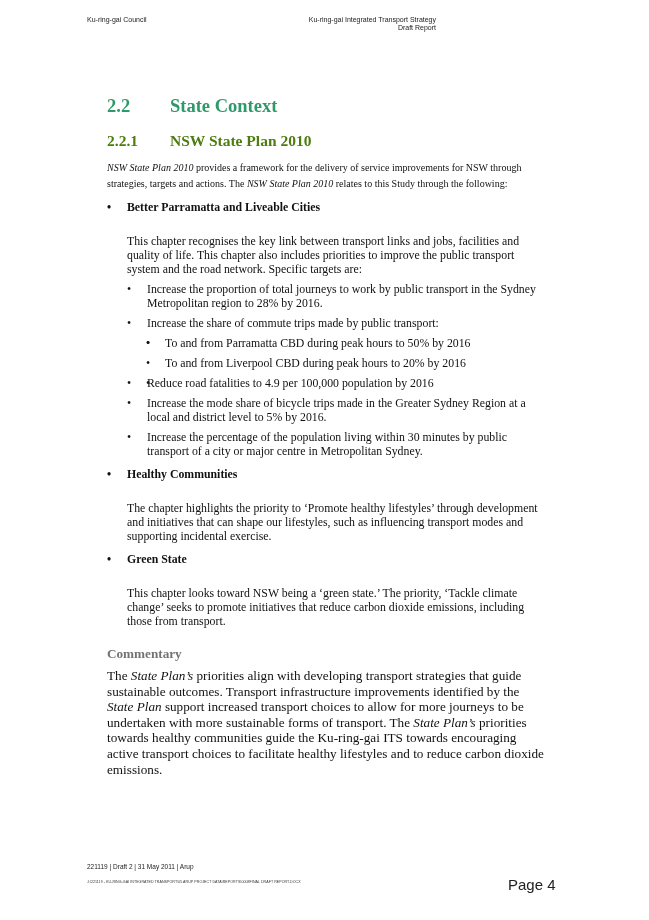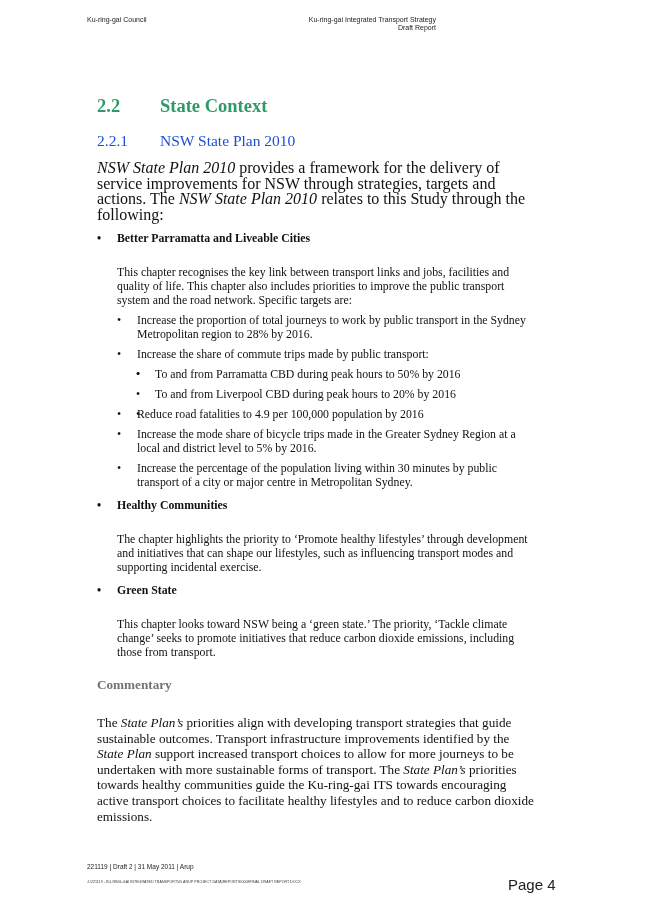--- a/index.html
+++ b/index.html
@@ -1,36 +1,36 @@
 <!DOCTYPE html>
 <html><head>
 <meta charset="utf-8">
 <style>
   html, body { margin: 0; padding: 0; background: #ffffff; }
   body { width: 649px; height: 920px; position: relative; overflow: hidden; color: #111; }
   .page { position: absolute; left: 0; top: 0; width: 649px; height: 920px; }
   .hdr-left { position: absolute; left: 87px; top: 16px; font-family: "Liberation Sans", sans-serif; font-size: 7px; color: #222; }
   .hdr-right { position: absolute; right: 213px; top: 16px; font-family: "Liberation Sans", sans-serif; font-size: 7px; color: #222; text-align: right; line-height: 8px; }
   .hdr-right { right: 213px; }
-  .content { position: absolute; left: 97px; top: 96px; width: 440px; font-family: "Liberation Serif", serif; }
+  .content { position: absolute; left: 107px; top: 96px; width: 440px; font-family: "Liberation Serif", serif; }
   .h2 { color: #2e9a6a; font-weight: bold; font-size: 18.5px; margin: 0; height: 26px; }
-  .h3 { color: #1d4ed8; font-weight: normal; font-size: 15.5px; margin: 10px 0 0 0; height: 22px; }
+  .h3 { color: #4d7c0f; font-weight: bold; font-size: 15.5px; margin: 10px 0 0 0; height: 22px; }
   .num { display: inline-block; width: 63px; }
-  .para { font-size: 16px; line-height: 15.5px; margin: 6px 0 5px 0; }
+  .para { font-size: 10px; line-height: 15.5px; margin: 6px 0 5px 0; }
   .bl { position: relative; padding-left: 20px; font-size: 11.8px; line-height: 14px; }
   .bl .dot { position: absolute; left: 0; top: 0; }
   .b1 { margin-top: 9px; font-weight: bold; }
   .b1 .txt { font-weight: bold; }
   .sub { padding-left: 20px; font-size: 11.8px; line-height: 14px; margin-top: 20px; }
   .l2 { position: relative; padding-left: 40px; font-size: 11.8px; line-height: 14px; margin-top: 6px; }
   .l2 .dot { position: absolute; left: 20px; top: 0; }
   .l3 { position: relative; padding-left: 58px; font-size: 11.8px; line-height: 14px; margin-top: 6px; }
   .l3 .dot { position: absolute; left: 39px; top: 0; }
   .h4 { color: #737373; font-weight: bold; font-size: 13.2px; margin: 18px 0 0 0; }
-  .comm { font-size: 13.2px; line-height: 15.6px; margin-top: 22px; }
+  .comm { font-size: 13.2px; line-height: 15.6px; margin-top: 6px; }
   .ftr1 { position: absolute; left: 87px; top: 863px; font-family: "Liberation Sans", sans-serif; font-size: 6.5px; color: #222; }
   .ftr2 { position: absolute; left: 87px; top: 880px; font-family: "Liberation Sans", sans-serif; font-size: 3.6px; color: #333; letter-spacing: 0.05px; }
   .ftr-page { position: absolute; left: 508px; top: 876px; font-family: "Liberation Sans", sans-serif; font-size: 15px; color: #222; }
   i { font-style: italic; }
 </style>
 </head>
 <body>
 
 <div class="page">
 

